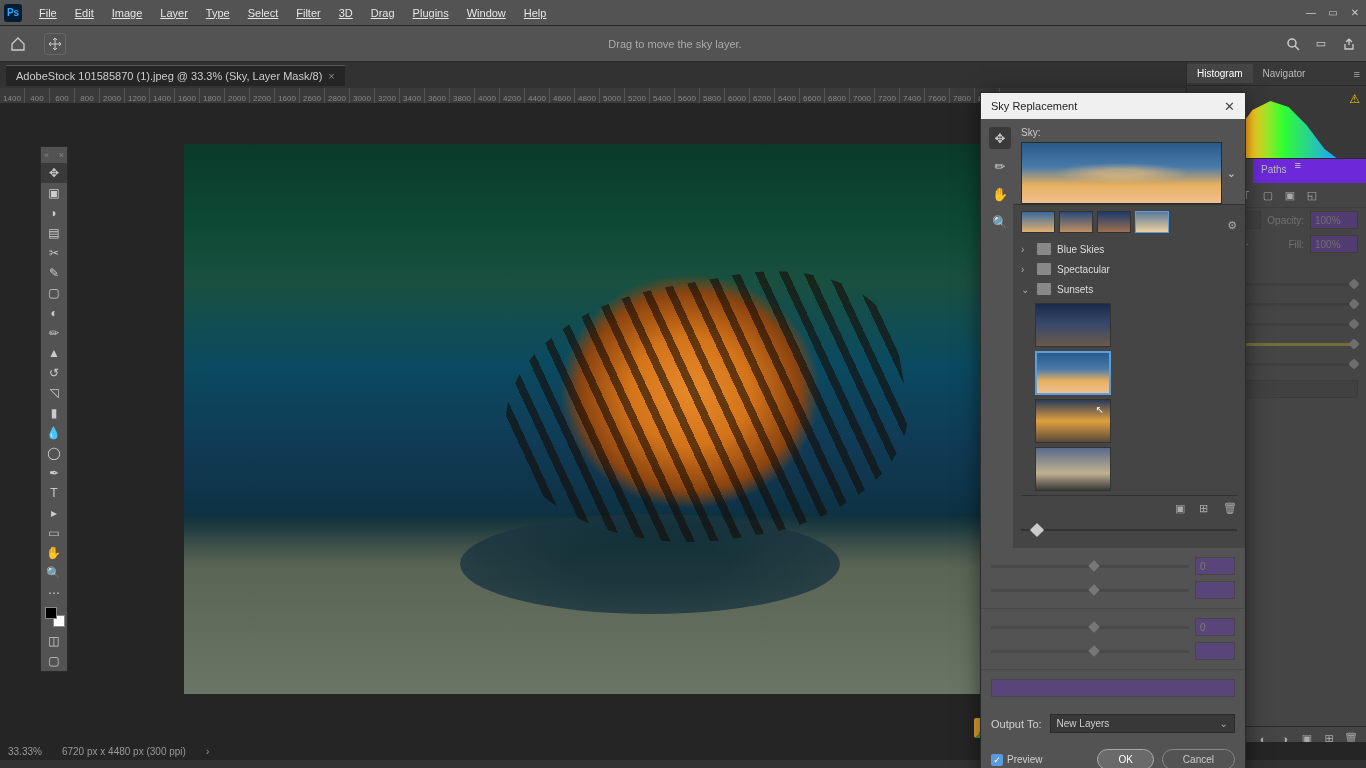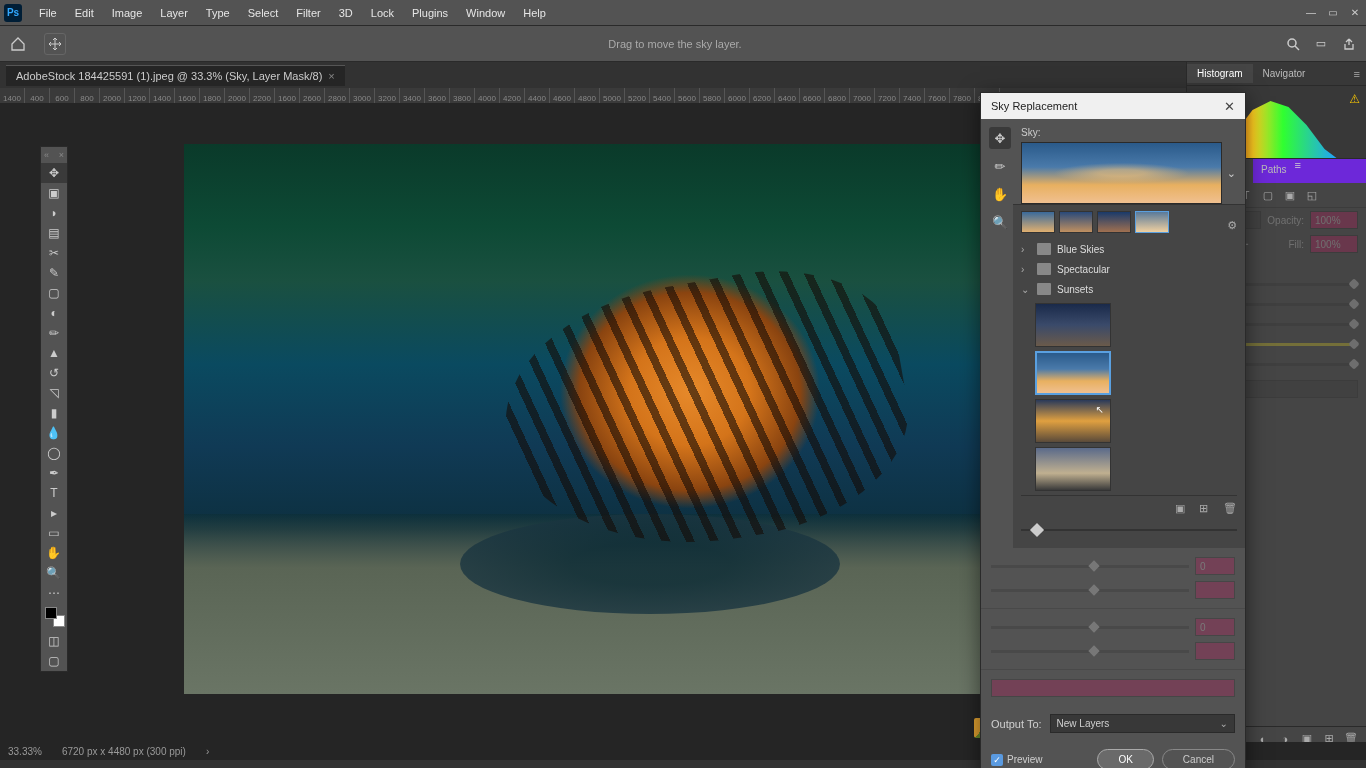--- a/index.html
+++ b/index.html
@@ -1,21 +1,21 @@
 <!DOCTYPE html>
 <html><head>
 <meta charset="utf-8">
 <style>
 * { margin:0; padding:0; box-sizing:border-box; font-family:"Segoe UI",Tahoma,sans-serif; }
 body { width:1366px; height:768px; background:#323232; color:#d0d0d0; font-size:11px; overflow:hidden; position:relative; }
 
 
 .menubar { height:26px; background:#535353; display:flex; align-items:center; padding:0 4px; border-bottom:1px solid #2a2a2a; }
 .menubar .ps-icon { width:18px; height:18px; background:#001e36; color:#31a8ff; font-weight:bold; font-size:10px; display:flex; align-items:center; justify-content:center; border-radius:3px; margin-right:8px; }
-.menubar .mi { padding:4px 9px; color:#e6e6e6; cursor:default; }
+.menubar .mi { padding:4px 9px; color:#e6e6e6; cursor:default;text-decoration:underline; }
 .menubar .spacer { flex:1; }
 .winbtns { display:flex; gap:8px; margin-left:8px; }
 .winbtns .wb { width:14px; height:14px; display:flex; align-items:center; justify-content:center; color:#ccc; font-size:10px; }
 
 
 .optbar { height:36px; background:#535353; border-bottom:1px solid #2a2a2a; display:flex; align-items:center; padding:0 8px; gap:16px; }
 .optbar .home-icon { width:20px; height:20px; display:flex; align-items:center; justify-content:center; }
 .optbar .tool-opt { width:22px; height:22px; border:1px solid #666; border-radius:3px; display:flex; align-items:center; justify-content:center; }
 .optbar .hint { flex:1; text-align:center; color:#aaa; font-size:11px; }
 .optbar .right-icons { display:flex; gap:10px; }
@@ -71,21 +71,21 @@
 .ly-tabs .lt { padding:5px 8px; font-size:10px; color:#bbb; }
 .ly-tabs .lt.active { background:#454545; color:#fff; }
 .ly-iconrow { height:24px; display:flex; align-items:center; gap:8px; padding:0 8px; }
 .ly-iconrow .lic { width:14px; height:14px; display:flex; align-items:center; justify-content:center; color:#aaa; font-size:11px; }
 .ly-row { display:flex; align-items:center; gap:6px; padding:3px 8px; font-size:10px; }
 .ly-row .ctrl { flex:1; height:18px; background:#383838; border:1px solid #2a2a2a; display:flex; align-items:center; padding:0 4px; }
 .ly-slider { height:16px; margin:4px 8px; position:relative; }
 .ly-slider .track { height:3px; background:#333; position:absolute; top:6px; left:0; right:0; }
 .ly-slider .track.fill { background:#e0d020; }
 .ly-slider .thumb { width:8px; height:8px; background:#ccc; border-radius:2px; position:absolute; top:3px; right:0; transform:rotate(45deg); }
-.ly-numfield { height:18px; background:#be185d; border:1px solid #2a2a2a; flex:0 0 48px; display:flex; align-items:center; padding:0 4px; font-size:10px; }
+.ly-numfield { height:18px; background:#6d28d9; border:1px solid #2a2a2a; flex:0 0 48px; display:flex; align-items:center; padding:0 4px; font-size:10px; }
 
 .ly-btm { height:24px; display:flex; align-items:center; justify-content:flex-end; gap:8px; padding:0 8px; border-top:1px solid #2a2a2a; position:absolute; bottom:0; left:0; right:0; background:#454545; }
 .ly-btm .ic { width:14px; height:14px; color:#aaa; font-size:11px; display:flex; align-items:center; justify-content:center; }
 
 
 .sky-dlg { position:absolute; left:980px; top:92px; width:266px; background:#535353; border:1px solid #2a2a2a; box-shadow:0 4px 20px rgba(0,0,0,.5); z-index:10; }
 .sky-dlg .dlg-hdr { height:26px; background:#f0f0f0; color:#222; display:flex; align-items:center; padding:0 10px; font-size:11px; }
 .sky-dlg .dlg-hdr .x { margin-left:auto; color:#444; font-size:13px; cursor:pointer; }
 .sky-dlg .dlg-body { padding:8px; display:flex; gap:8px; }
 .sky-dlg .dlg-tools { width:24px; display:flex; flex-direction:column; gap:6px; }
@@ -156,21 +156,21 @@
 <div class="menubar">
   <div class="ps-icon">Ps</div>
   <div class="mi">File</div>
   <div class="mi">Edit</div>
   <div class="mi">Image</div>
   <div class="mi">Layer</div>
   <div class="mi">Type</div>
   <div class="mi">Select</div>
   <div class="mi">Filter</div>
   <div class="mi">3D</div>
-  <div class="mi">Lock</div>
+  <div class="mi">Drag</div>
   <div class="mi">Plugins</div>
   <div class="mi">Window</div>
   <div class="mi">Help</div>
   <div class="spacer"></div>
   <div class="winbtns">
     <div class="wb">—</div>
     <div class="wb">▭</div>
     <div class="wb">✕</div>
   </div>
 </div>
@@ -198,21 +198,21 @@
     <div class="icon-sq">
       <svg width="14" height="14" viewBox="0 0 14 14">
           <path d="M3 7 L3 12 L11 12 L11 7 M7 2 L7 8 M7 2 L4 5 M7 2 L10 5" stroke="#ccc" stroke-width="1.3" fill="none"></path>
         </svg>
     </div>
   </div>
 </div>
 
 <div class="tabstrip">
   <div class="doctab">
-    <span>AdobeStock 184425591 (1).jpeg @ 33.3% (Sky, Layer Mask/8)</span>
+    <span>AdobeStock 101585870 (1).jpeg @ 33.3% (Sky, Layer Mask/8)</span>
     <span class="x">×</span>
   </div>
 </div>
 
 <div class="ruler-h" id="ruler-h">
     <div class="tick">1400</div>
     <div class="tick">400</div>
     <div class="tick">600</div>
     <div class="tick">800</div>
     <div class="tick">2000</div>

